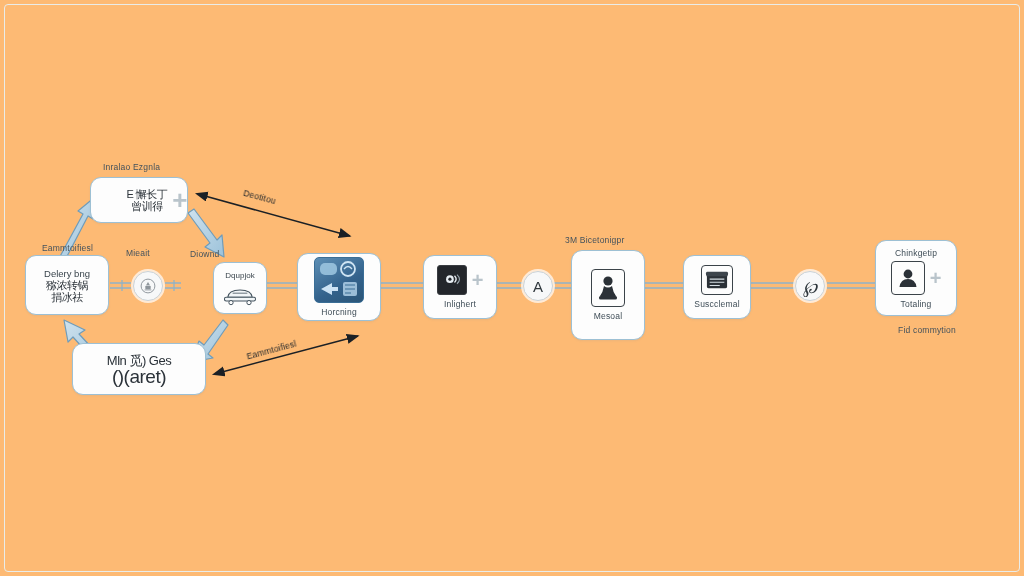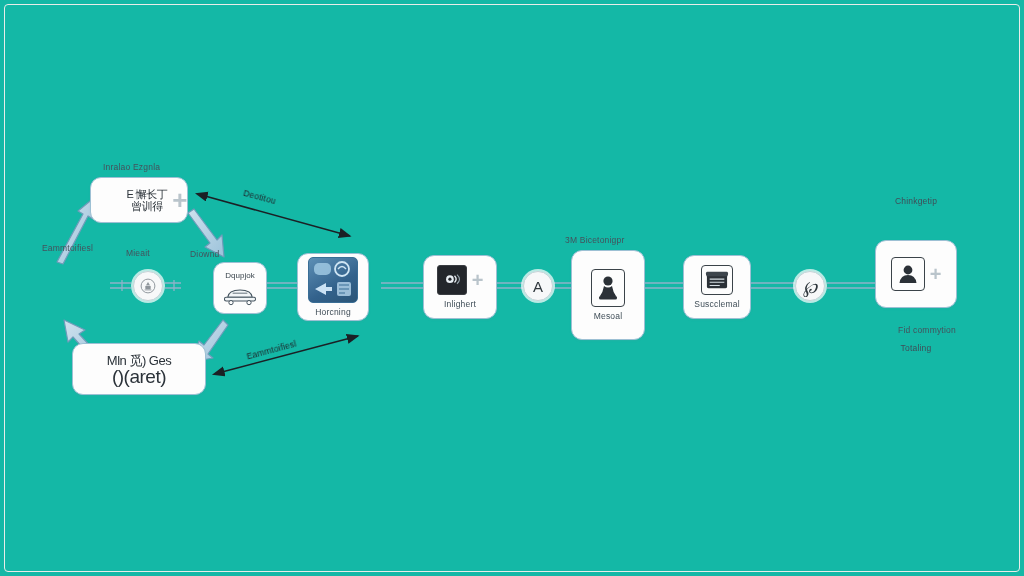--- a/index.html
+++ b/index.html
@@ -5,21 +5,21 @@
   html,body{margin:0;padding:0;}
   body{
     width:1024px;height:576px;
     background:#fbfbfa;
     font-family:"Liberation Sans", sans-serif;
     overflow:hidden;
   }
   #canvas{
     position:relative;
     width:1024px;height:576px;
-    background:#14b8a6;
+    background:#fdba74;
   }
   
   #frame{
     position:absolute;left:4px;top:4px;right:4px;bottom:4px;
     border:1px solid #e9ece9;
     border-radius:4px;
     pointer-events:none;
   }
   svg#wires{position:absolute;left:0;top:0;width:1024px;height:576px;}
 
@@ -216,20 +216,25 @@
     </div>
   </div>
 
   <div class="node" id="bottom-box" style="left:72px;top:343px;width:134px;height:52px;">
     <div class="pseudo" style="font-size:13px;line-height:16px;">Mln 觅) Ges</div>
     <div class="pseudo" style="font-size:19px;line-height:16px;">()(aret)</div>
   </div>
 
   <div class="outside-label" style="left:42px;top:243px;">Eammtoifiesl</div>
 
+  <div class="node" id="input-node" style="left:25px;top:255px;width:84px;height:60px;">
+    <div class="latin-line">Delery bng</div>
+    <div class="pseudo">猕浓转锅</div>
+    <div class="pseudo">捐冰祛</div>
+  </div>
 
   <div class="outside-label" style="left:126px;top:248px;">Mieait</div>
 
   <div class="circ" style="left:133px;top:271px;">
     <svg width="18" height="18" viewBox="0 0 24 24" style="opacity:.55">
       <circle cx="12" cy="12" r="9.2" fill="none" stroke="#3a4650" stroke-width="1.3"></circle>
       <path d="M12 6.5 L14.6 11 L9.4 11 Z" fill="#3a4650"></path>
       <rect x="8.4" y="11.6" width="7.2" height="4.6" rx="1" fill="#3a4650"></rect>
       <path d="M7.5 17.2 L16.5 17.2" stroke="#3a4650" stroke-width="1.2"></path>
     </svg>
@@ -241,21 +246,21 @@
     <div class="latin-line" style="font-size:8px;margin-bottom:2px;">Dqupjok</div>
     <svg width="36" height="24" viewBox="0 0 44 28">
       <path d="M7 18 Q8 9 22 9 Q36 9 37 18 Z" fill="#f2f6f8" stroke="#465560" stroke-width="1.3"></path>
       <rect x="3" y="18" width="38" height="4.5" rx="2" fill="#f2f6f8" stroke="#465560" stroke-width="1.3"></rect>
       <circle cx="11" cy="24.5" r="2.6" fill="#fdfdfd" stroke="#465560" stroke-width="1.2"></circle>
       <circle cx="33" cy="24.5" r="2.6" fill="#fdfdfd" stroke="#465560" stroke-width="1.2"></circle>
       <path d="M13 13 L31 13" stroke="#465560" stroke-width="1"></path>
     </svg>
   </div>
 
-  <div class="node" id="processing-node" style="left:297px;top:253px;width:72px;height:68px;">
+  <div class="node" id="processing-node" style="left:297px;top:253px;width:84px;height:68px;">
     <div class="tile blue">
       <svg width="46" height="42" viewBox="0 0 46 42">
         <rect x="4" y="4" width="17" height="12" rx="5" fill="#9fc8e2" opacity=".85"></rect>
         <circle cx="32" cy="10" r="7" fill="none" stroke="#cfe5f4" stroke-width="1.8"></circle>
         <path d="M28 10 q4 -5 8 0" stroke="#cfe5f4" stroke-width="1.4" fill="none"></path>
         <path d="M5 30 L16 24 L16 28 L22 28 L22 32 L16 32 L16 36 Z" fill="#dcefff" opacity=".9"></path>
         <rect x="27" y="23" width="14" height="14" rx="2" fill="#b6d6ec" opacity=".8"></rect>
         <path d="M29 26 L39 26 M29 30 L39 30 M29 34 L35 34" stroke="#3a6e96" stroke-width="1.1"></path>
       </svg>
     </div>
@@ -302,21 +307,21 @@
         <path d="M5 11 L21 11 M5 14.5 L21 14.5 M5 18 L16 18" stroke="#d6dee4" stroke-width="1.2"></path>
       </svg>
     </div>
     <div class="cap">Suscclemal</div>
   </div>
 
   <div class="circ" style="left:795px;top:271px;">
     <span class="lab script">℘</span>
   </div>
 
-  <div class="node" id="output-node" style="left:875px;top:240px;width:82px;height:68px;gap:48px;">
+  <div class="node" id="output-node" style="left:875px;top:240px;width:82px;height:76px;">
     <div class="cap" style="margin:0 0 3px 0;">Chinkgetip</div>
     <div class="glyphrow">
       <div class="tile outline" style="width:34px;height:34px;">
         <svg width="24" height="24" viewBox="0 0 24 24">
           <circle cx="12" cy="8" r="4.4" fill="#2b3137"></circle>
           <path d="M3.5 21 q1.2 -8 8.5 -8 q7.3 0 8.5 8 Z" fill="#2b3137"></path>
         </svg>
       </div>
       <span class="plus sm">+</span>
     </div>

